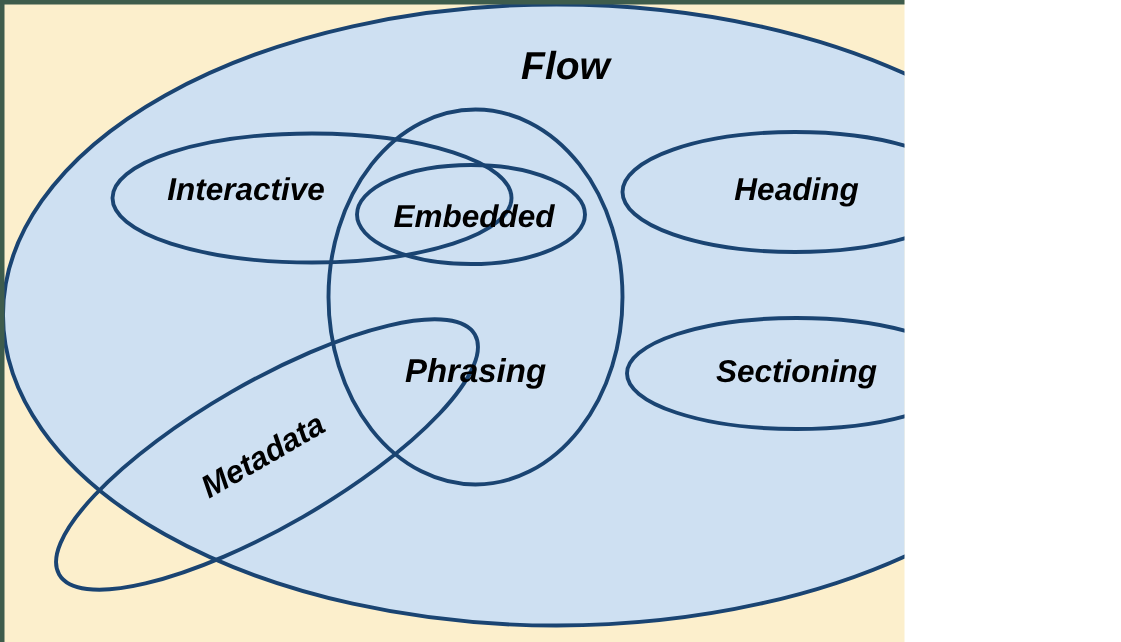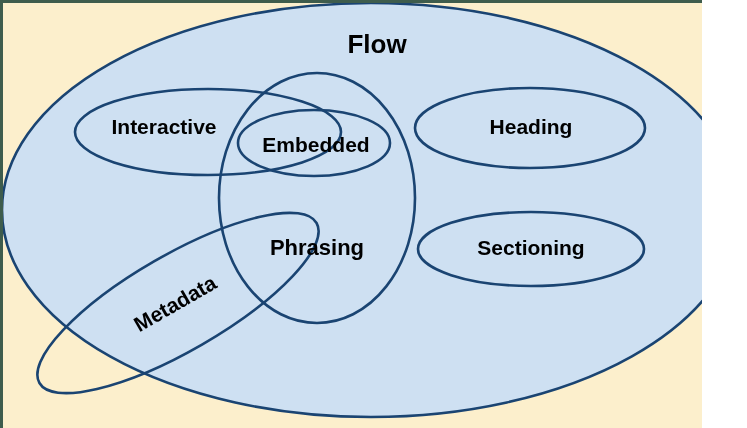--- a/index.html
+++ b/index.html
@@ -3,24 +3,25 @@
 <meta charset="utf-8">
 <title>HTML Content Categories Venn Diagram</title>
 <style>
   html, body {
     margin: 0;
     padding: 0;
     background: #ffffff;
   }
   #canvas {
     position: relative;
-    width: 702px;
+    width: 603px;
     height: 428px;
     overflow: hidden;
     font-family: "Liberation Sans", sans-serif;
+    font-style: italic;
   }
   #canvas svg {
     display: block;
     width: 747px;
     height: 428px;
   }
   .venn-label {
     font-family: "Liberation Sans", sans-serif;
     font-weight: bold;
     fill: #000000;

